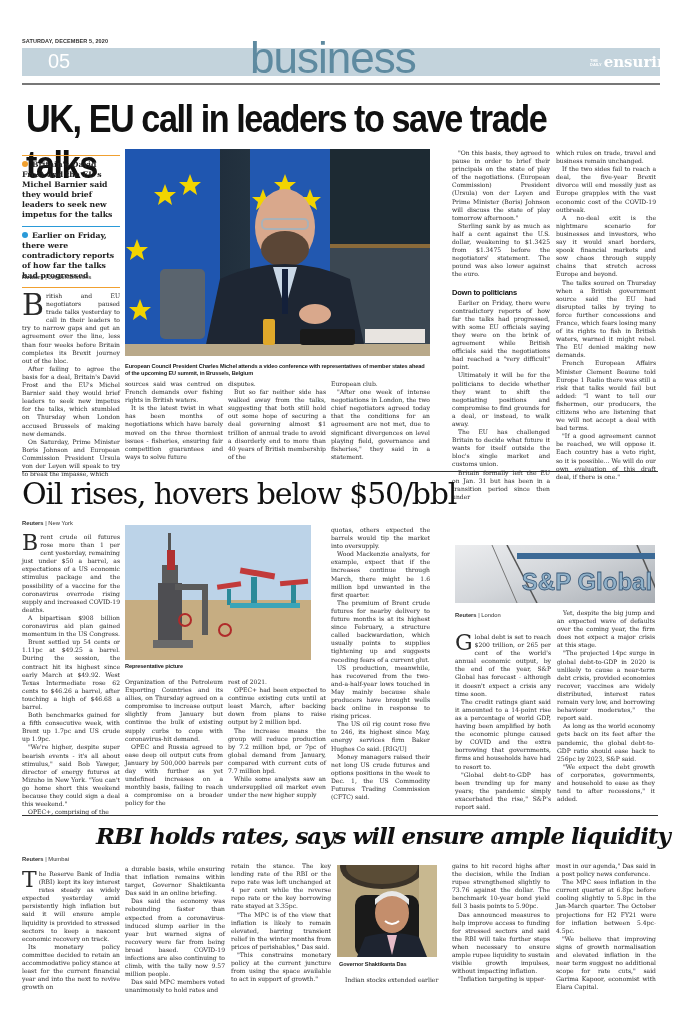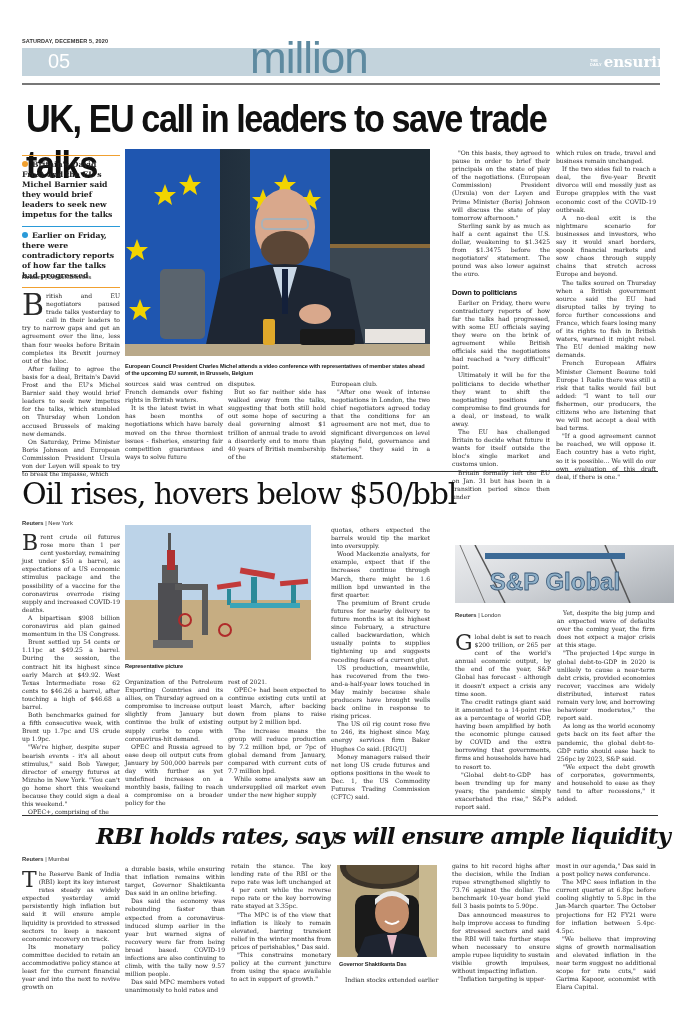--- a/index.html
+++ b/index.html
@@ -34,34 +34,34 @@
   .col p.noind { text-indent: 0; }
   .dropcap { float: left; font-size: 30px; line-height: 24px; margin: 1px 2px 0 0; font-family: "DejaVu Serif", serif; }
   .subhead { font-family: "Liberation Sans", sans-serif; font-weight: bold; font-size: 7.5px; color: #111; margin: 10px 0 2px; letter-spacing: -0.2px; }
   .caption { font-family: "Liberation Sans", sans-serif; font-weight: bold; font-size: 5.6px; line-height: 7.4px; color: #222; letter-spacing: -0.1px; }
 
   
   .photo1 { left: 125px; top: 149px; width: 305px; height: 207px; overflow: hidden;
             background: linear-gradient(90deg, #1b50a8 0%, #2461b8 28%, #202e3c 30%, #2a3a46 60%, #1a242c 100%); }
   .photo2 { left: 125px; top: 525px; width: 186px; height: 135px; overflow: hidden;
             background: linear-gradient(180deg, #b9d0e6 0%, #d6e2ea 55%, #c9b48c 57%, #b69c70 100%); }
-  .photo3 { left: 455px; top: 545px; width: 219px; height: 58px; overflow: hidden;
-            background: linear-gradient(160deg, #ecedef 0%, #d4d7db 45%, #a8adb3 100%); }
+  .photo3 { left: 455px; top: 545px; width: 200px; height: 58px; overflow: hidden;
+            background: linear-gradient(160deg, #ecedef 0%, #d4d7db 45%, #a8adb3 100%); padding-left: 32px; }
   .photo4 { left: 337px; top: 865px; width: 100px; height: 92px; overflow: hidden;
             background: linear-gradient(180deg, #6d5a3e 0%, #a8946e 40%, #3a302a 100%); }
 
   .rule { height: 1px; background: #333; }
 </style>
 </head>
 <body>
 
 <div class="abs date">SATURDAY, DECEMBER 5, 2020</div>
 <div class="abs bar"></div>
 <div class="abs pagenum">05</div>
-<div class="abs section">million</div>
+<div class="abs section">business</div>
 <div class="abs brand">
   <small><span>THE</span><br><span>DAILY</span></small><span>ensuring</span>
 </div>
 <div class="abs rule-top"></div>
 
 <div class="abs h1">UK, EU call in leaders to save trade talks</div>
 
 <div class="abs bullets">
   <div class="line-or"></div>
   <div class="bul"><span class="dot" style="background:#f0a030"></span><span>Britain's David Frost and the EU's Michel Barnier said they would brief leaders to seek new impetus for the talks</span></div>

